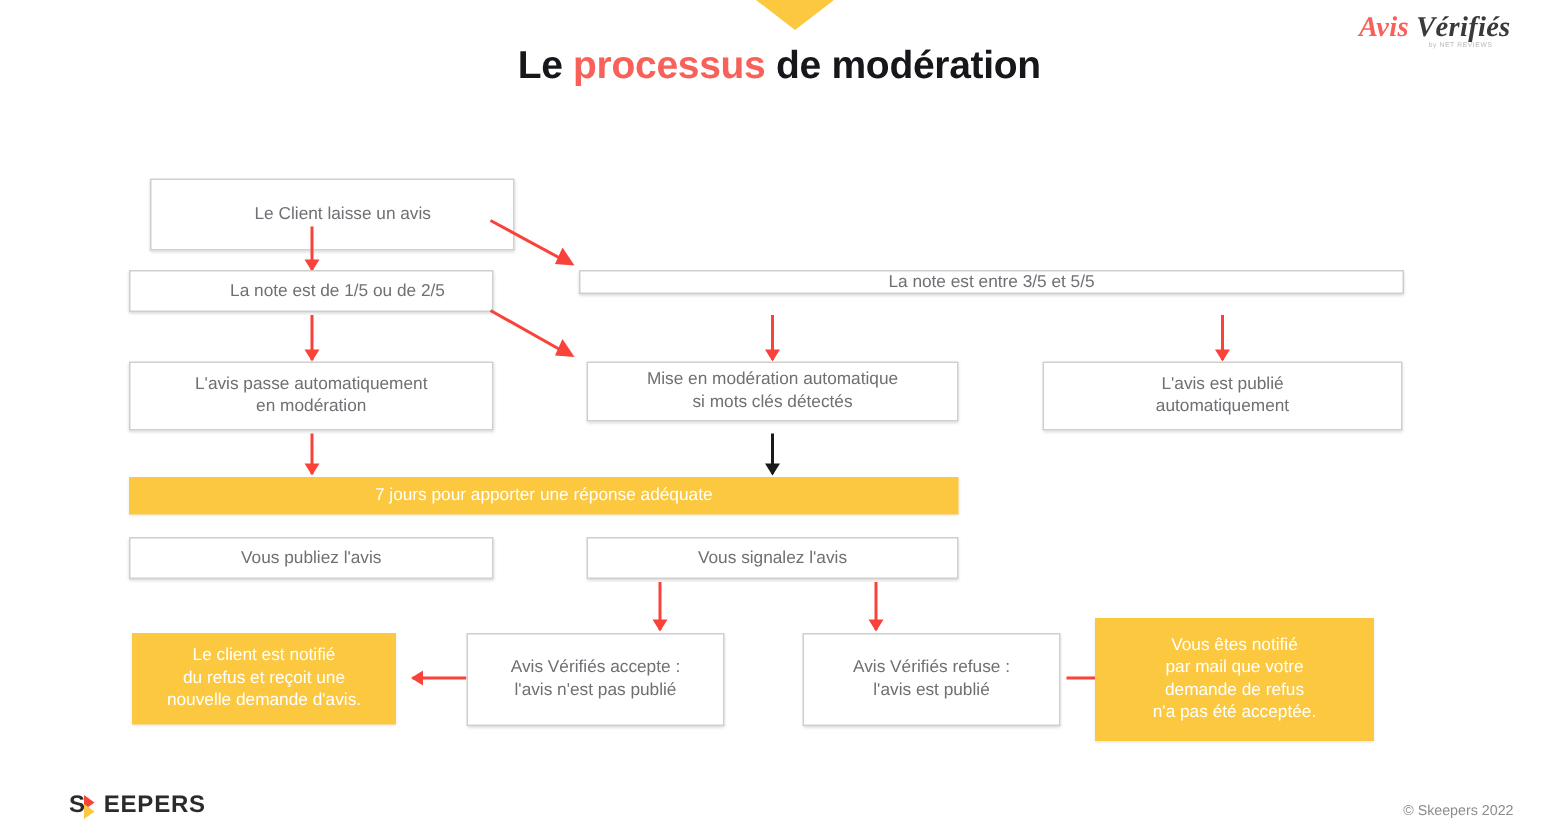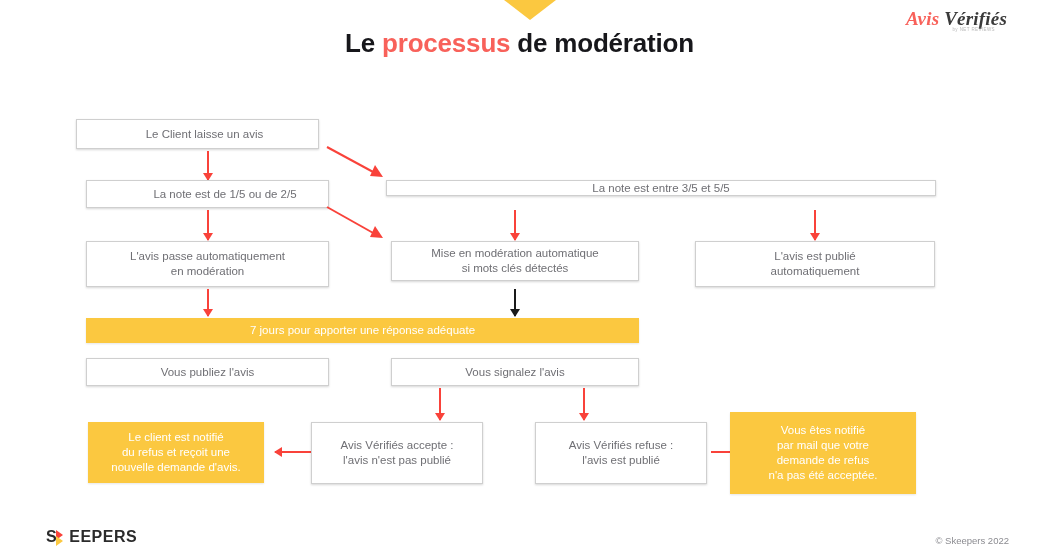--- a/index.html
+++ b/index.html
@@ -130,21 +130,21 @@
   <div class="brand-logo">
     <span class="b-avis">Avis</span>
     <span class="b-ver">Vérifiés</span>
   </div>
   <div class="brand-sub">by NET REVIEWS</div>
 
   <div class="title">
     <span>Le </span><span class="hl">processus</span><span> de modération</span>
   </div>
 
-  <div class="node" style="left:76px; top:119px; width:243px; height:30px;padding-left:20px;">
+  <div class="node" style="left:100px; top:119px; width:243px; height:48px;padding-left:20px;">
     <span>Le Client laisse un avis</span>
   </div>
 
   <div class="arrow-v" style="left:202px; top:151px; width:12px; height:29px;">
     <div class="stem"></div>
       <div class="head"></div>
   </div>
 
   <div class="arrow-d" style="left:327px; top:147px; width:60px; height:34px;">
     <svg width="60" height="34" viewBox="0 0 60 34">

